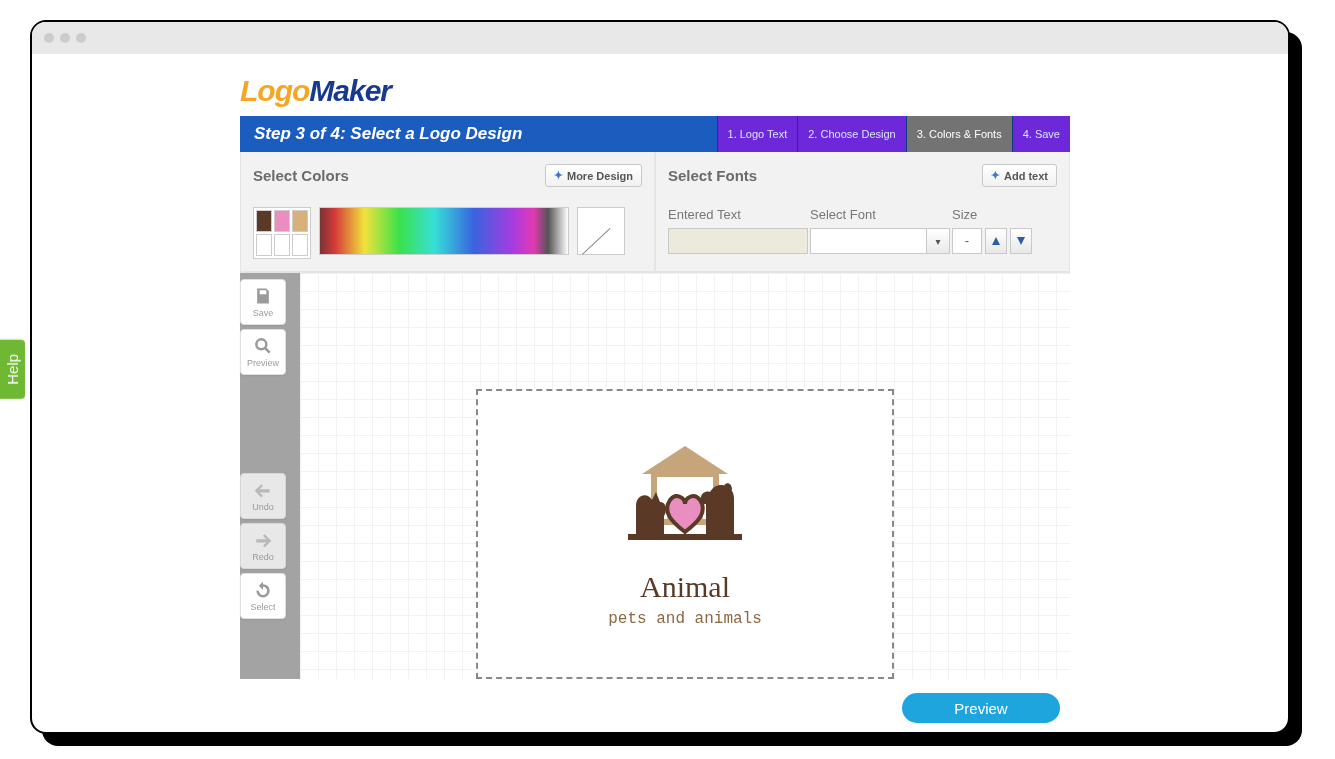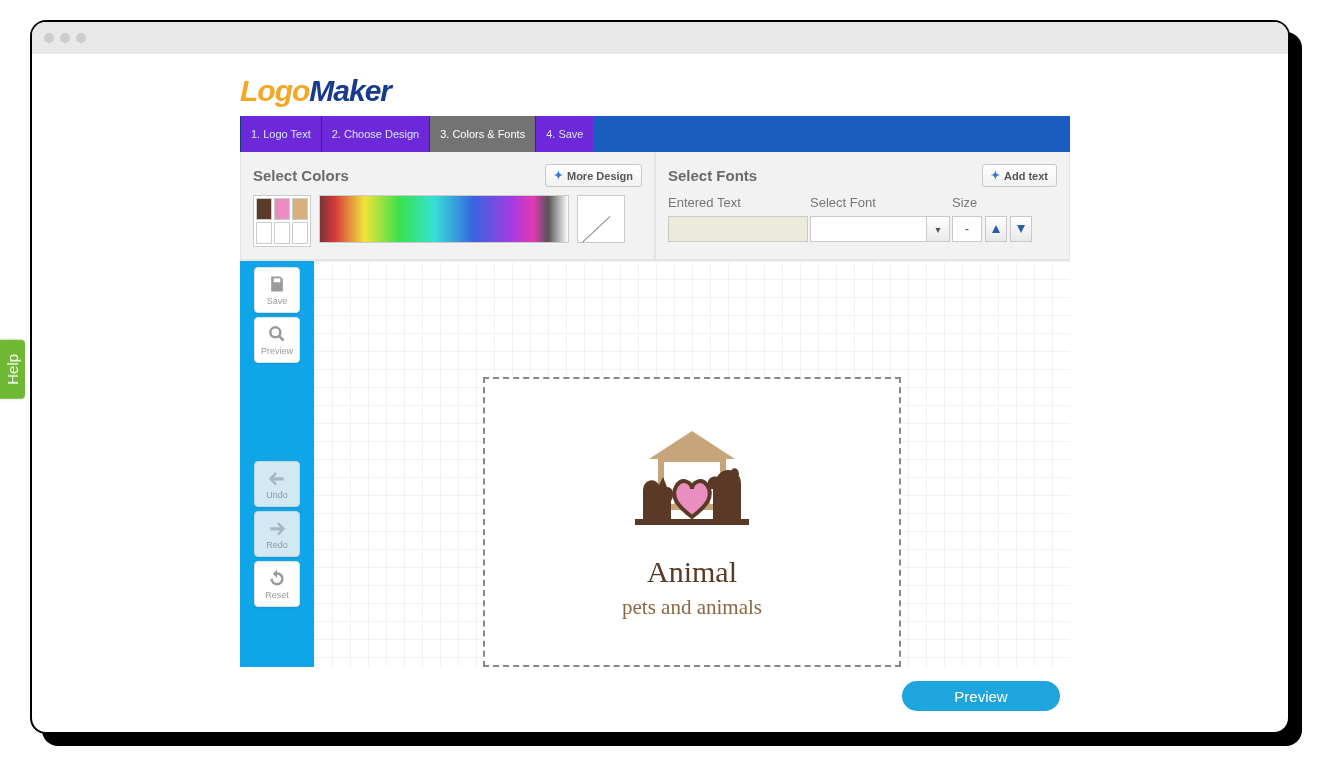--- a/index.html
+++ b/index.html
@@ -17,48 +17,48 @@
   .brand .logo2{color:#173a8e}
   .stepbar{background:#1b5dbf;color:#fff;display:flex;align-items:stretch;height:36px}
   .steptitle{flex:1;font-style:italic;font-weight:600;font-size:17px;padding:8px 14px}
   .steps{display:flex}
   .step{font-size:11px;color:#d9e6f7;padding:0 10px;display:flex;align-items:center;border-left:1px solid #0d3a80;cursor:pointer;background:#6d28d9}
   .step.active{background:#737373;color:#fff}
   .panels{display:flex;border-bottom:1px solid #e4e4e4;background:#f2f2f2}
   .panel{border:1px solid #e4e4e4;border-top:none;padding:12px;background:#f2f2f2}
   .panel.left{width:50%;border-right:1px solid #e4e4e4}
   .panel.right{flex:1}
-  .panel h3{font-size:15px;font-weight:700;color:#6b6b6b;margin-bottom:8px;display:flex;align-items:center;justify-content:space-between}
+  .panel h3{font-size:15px;font-weight:700;color:#6b6b6b;margin-bottom:20px;display:flex;align-items:center;justify-content:space-between}
   .smbtn{font-size:11px;color:#555;border:1px solid #c9c9c9;background:linear-gradient(#fff,#f1f1f1);padding:4px 8px;border-radius:3px;cursor:pointer;display:inline-flex;align-items:center;gap:4px}
   .smbtn .plus{color:#3a78c9;font-weight:bold}
   .swatchrow{display:flex;gap:8px;align-items:flex-start}
   .swatchgrid{border:1px solid #ccc;background:#fff}
   .swatchgrid td{width:16px;height:22px;border:1px solid #ccc}
   .spec{width:250px;height:48px;border:1px solid #ccc;background:linear-gradient(90deg,#7a3434 0%,#d63a3a 6%,#f1e33a 18%,#3ae14b 32%,#36e0d7 46%,#3a63e0 62%,#a93ae0 78%,#e23ab4 86%,#555 92%,#fff 100%)}
   .nocolor{width:48px;height:48px;border:1px solid #ccc;background:#fff;position:relative}
   .nocolor::after{content:"";position:absolute;left:4px;right:4px;top:46px;border-top:1px solid #888;transform:rotate(-43deg);transform-origin:left top}
   .fontcols{display:flex;gap:2px;font-size:13px;color:#777}
   .lab{margin-bottom:6px}
   .inp{height:26px;border:1px solid #c9c9c9;background:#eceada;width:140px}
   .sel{height:26px;border:1px solid #c9c9c9;background:#fff;width:140px;position:relative}
   .sel::after{content:"▾";position:absolute;right:0;top:0;width:22px;height:24px;border-left:1px solid #c9c9c9;display:flex;align-items:center;justify-content:center;background:linear-gradient(#fff,#e9e9e9);font-size:10px;color:#555}
   .sizebox{height:26px;border:1px solid #c9c9c9;background:#fff;width:30px;text-align:center;line-height:24px;color:#555}
   .arrowbtn{width:22px;height:26px;border:1px solid #c9c9c9;background:linear-gradient(#fff,#e8e8e8);display:flex;align-items:center;justify-content:center;cursor:pointer}
   .arrowbtn svg{width:10px;height:10px}
   .worksuite{display:flex}
-  .toolcol{width:74px;background:#0ea5e9;display:flex;flex-direction:column;align-items:center;padding-top:6px;gap:4px}
+  .toolcol{width:60px;background:#a3a3a3;display:flex;flex-direction:column;align-items:flex-start;padding-top:6px;gap:4px}
   .tool{width:46px;background:#fff;border:1px solid #e0e0e0;border-radius:4px;display:flex;flex-direction:column;align-items:center;padding:6px 0;cursor:pointer;box-shadow:0 1px 2px rgba(0,0,0,.08)}
   .tool.disabled{background:#f5f5f5;opacity:.85}
   .tool span{font-size:9px;color:#9a9a9a;margin-top:2px}
   .toolgap{height:90px}
   .canvas{flex:1;background:#fff;background-image:linear-gradient(#f2f2f2 1px,transparent 1px),linear-gradient(90deg,#f2f2f2 1px,transparent 1px);background-size:18px 18px;min-height:406px;position:relative;display:flex;justify-content:center;align-items:flex-end;padding-top:46px}
   .dashbox{border:2px dashed #888;width:418px;height:290px;display:flex;flex-direction:column;align-items:center;justify-content:center;gap:6px;background:#fff}
   .logoimg{position:relative;width:170px;height:120px}
   .logotext{font-family:Georgia,serif;color:#5a3a27;font-size:30px;margin-top:4px}
-  .logosub{font-family:Liberation Serif, serif;color:#8c6842;font-size:21px}
+  .logosub{font-family:Liberation Mono, monospace;color:#8c6842;font-size:16px}
   .actionrow{display:flex;justify-content:flex-end;gap:14px;padding:14px 10px 26px 0;background:#fff}
   .pill{border:none;border-radius:20px;height:30px;width:158px;color:#fff;font-size:15px;cursor:pointer}
   .pill.blue{background:#1ea5de}
   .pill.orange{background:#f59a1b}
   .helptab{position:fixed;left:0;top:340px;background:#6fb834;color:#fff;writing-mode:vertical-rl;transform:rotate(180deg);padding:14px 4px;border-radius:4px 0 0 4px;font-size:15px;cursor:pointer;z-index:10;box-shadow:1px 0 3px rgba(0,0,0,.2)}
 </style>
 </head>
 <body>
 
 <div class="helptab">Help</div>
@@ -69,20 +69,21 @@
     <div class="dot"></div>
     <div class="dot"></div>
   </div>
   <div class="viewport">
     <div class="page">
       <div class="brand">
         <span class="logo1">Logo</span><span class="logo2">Maker</span>
       </div>
 
       <div class="stepbar">
+        <div class="steptitle">Step 3 of 4: Select a Logo Design</div>
         <div class="steps">
           <div class="step">1. Logo Text</div>
           <div class="step">2. Choose Design</div>
           <div class="step active">3. Colors &amp; Fonts</div>
           <div class="step">4. Save</div>
         </div>
       </div>
 
       <div class="panels">
         <div class="panel left">
@@ -175,21 +176,21 @@
           <div class="tool disabled">
             <svg width="20" height="20" viewBox="0 0 24 24">
                 <path fill="#bdbdbd" d="M4 11h12l-4-4 2-2 8 8-8 8-2-2 4-4H4z"></path>
               </svg>
             <span>Redo</span>
           </div>
           <div class="tool">
             <svg width="20" height="20" viewBox="0 0 24 24">
                 <path fill="#9a9a9a" d="M12 5V2L7 7l5 5V8a5 5 0 1 1-5 5H4a8 8 0 1 0 8-8z"></path>
               </svg>
-            <span>Reset</span>
+            <span>Select</span>
           </div>
         </div>
 
         <div class="canvas">
           <div class="dashbox">
             <div class="logoimg">
               <svg viewBox="0 0 170 120" width="170" height="120">
 
                 <path d="M85 6 L128 34 L42 34 Z" fill="#c7a57a"></path>
                 <rect x="54" y="34" width="62" height="48" fill="none" stroke="#c7a57a" stroke-width="6"></rect>

